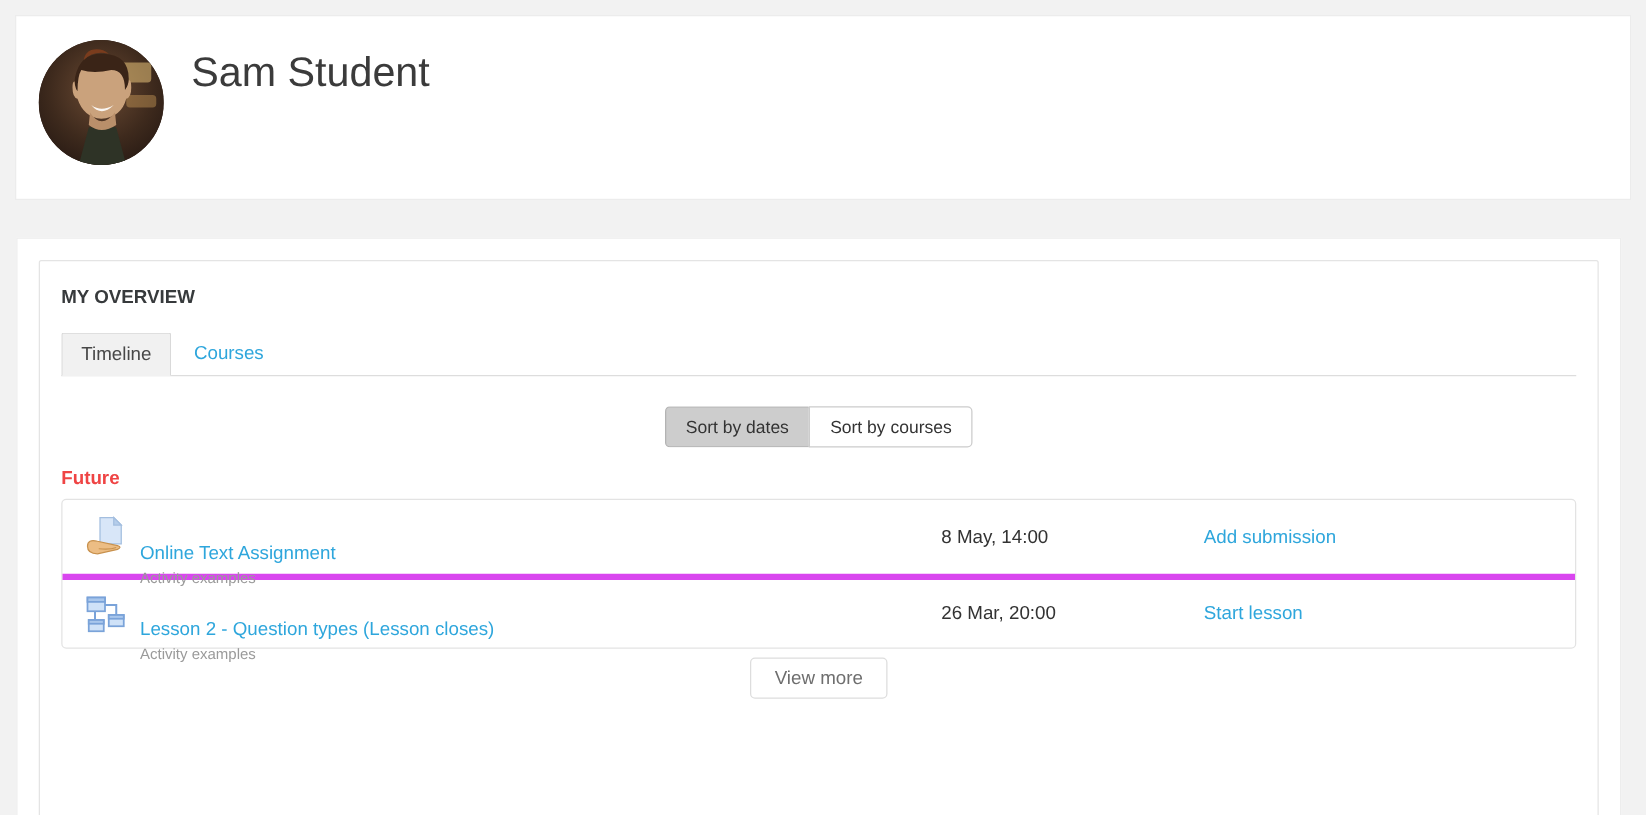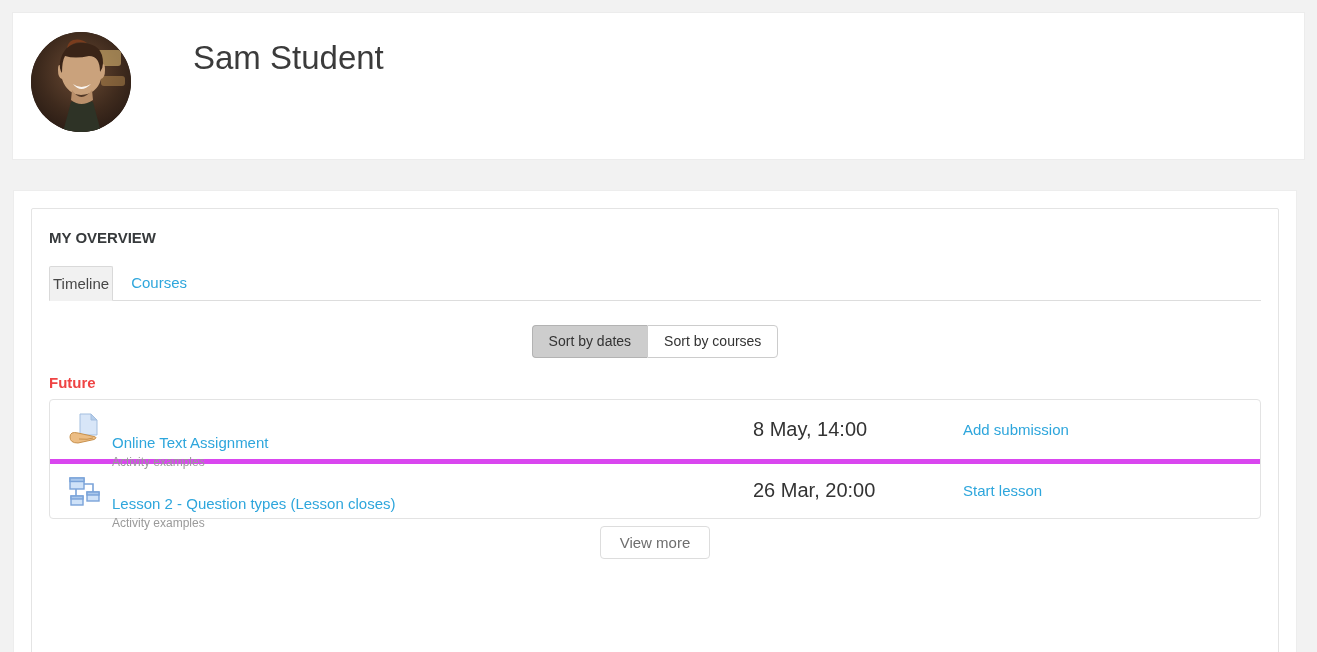--- a/index.html
+++ b/index.html
@@ -14,21 +14,20 @@
 
   
   .header-card {
     margin: 12px 12px 0 12px;
     height: 148px;
     background: #fff;
     border: 1px solid #ececec;
     display: flex;
     align-items: flex-start;
     padding: 19px 0 0 18px;
-    gap: 40px;
   }
   .avatar {
     width: 100px; height: 100px;
     border-radius: 50%;
     overflow: hidden;
     flex: 0 0 auto;
     background: #2b1b12;
   }
   .avatar svg { display: block; }
   .page-title {
@@ -61,21 +60,21 @@
   }
 
   
   .tabs {
     display: flex;
     border-bottom: 1px solid #ddd;
     margin-bottom: 24px;
   }
   .tab {
     font-size: 15px;
-    padding: 8px 3px;
+    padding: 8px 15px;
     cursor: pointer;
     margin-bottom: -1px;
   }
   .tab.active {
     background: #f1f1f1;
     border: 1px solid #d9d9d9;
     border-bottom: 1px solid #f1f1f1;
     border-radius: 2px 2px 0 0;
     color: #474747;
   }
@@ -132,21 +131,21 @@
     line-height: 1.25;
   }
   .event-course {
     font-size: 12px;
     color: #9a9a9a;
     margin-top: 2px;
   }
   .event-date {
     width: 210px;
     flex: 0 0 auto;
-    font-size: 20px;
+    font-size: 15px;
     color: #333;
     margin-left: 24px;
   }
   .event-action {
     width: 281px;
     flex: 0 0 auto;
     font-size: 15px;
   }
   .event-action a { color: #2ea6dc; text-decoration: none; }
 

